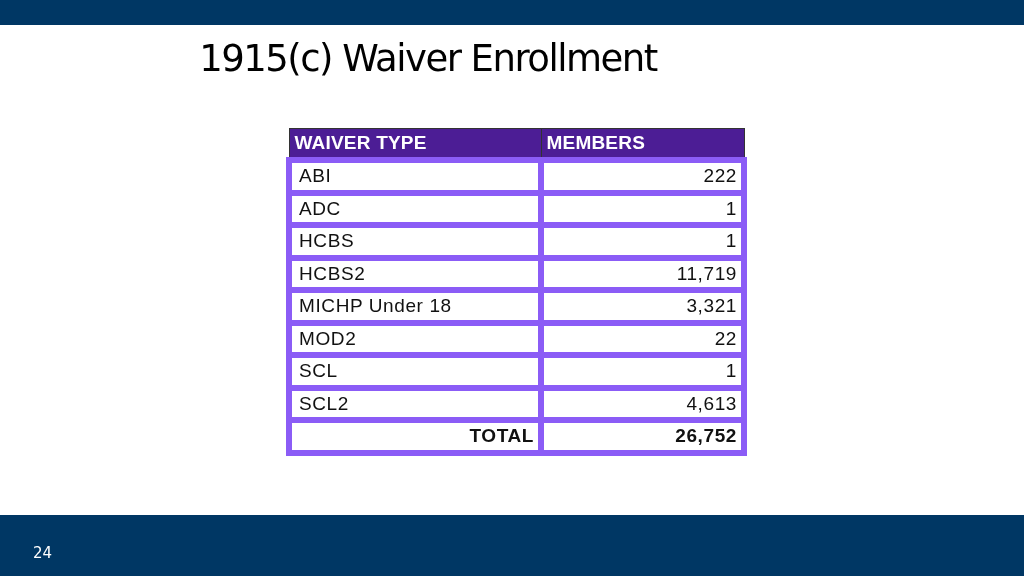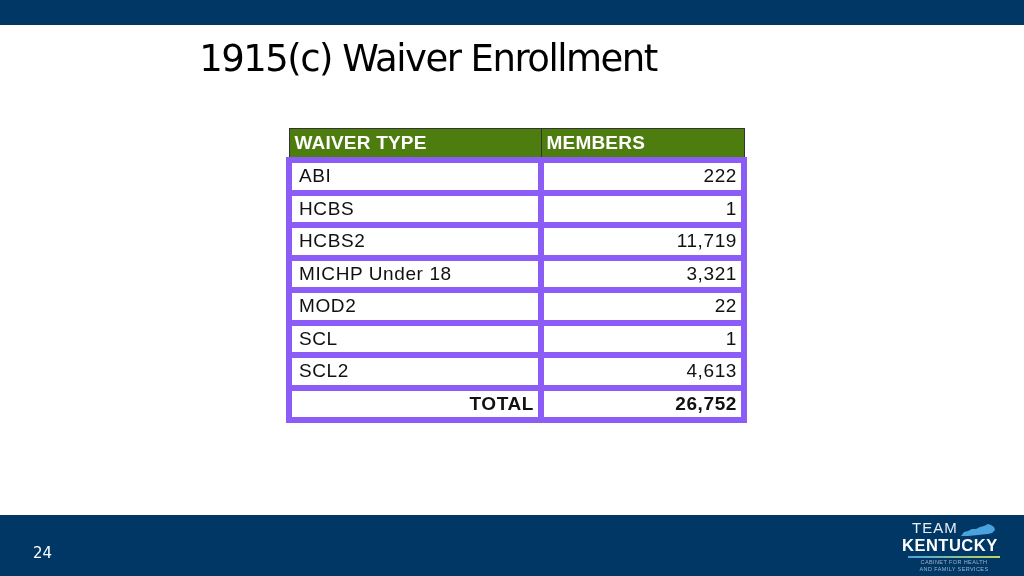--- a/index.html
+++ b/index.html
@@ -3,21 +3,21 @@
 <meta charset="utf-8">
 <style>
   html, body { margin: 0; padding: 0; }
   body { width: 1024px; height: 576px; position: relative; overflow: hidden; background: #ffffff; font-family: "Liberation Sans", sans-serif; }
   .top-bar { position: absolute; left: 0; top: 0; width: 1024px; height: 25px; background: #003764; }
   .title { position: absolute; left: 0; top: 34px; width: 856px; text-align: center; font-family: "DejaVu Sans", sans-serif; font-size: 37px; color: #000; letter-spacing: -1.5px; line-height: 50px; }
   .table-wrap { position: absolute; left: 286px; top: 128px; width: 455px; }
   table { border-collapse: collapse; width: 455px; table-layout: fixed; }
   col.c1 { width: 252px; }
   col.c2 { width: 203px; }
-  th { background: #4d7c0f; color: #ffffff; font-weight: bold; font-size: 19px; text-align: left; height: 28px; padding: 0 5px; border: 1px solid #333; letter-spacing: 0.2px; }
+  th { background: #4c1d95; color: #ffffff; font-weight: bold; font-size: 19px; text-align: left; height: 28px; padding: 0 5px; border: 1px solid #333; letter-spacing: 0.2px; }
   td { font-size: 19px; color: #111; height: 26.5px; padding: 0 4px 0 7px; border: 6px solid #8b5cf6; line-height: 26px; white-space: nowrap; letter-spacing: 0.6px; }
   td.num { text-align: right; }
   tr.total td { font-weight: bold; }
   tr.total td.lbl { text-align: right; }
   .footer { position: absolute; left: 0; top: 515px; width: 1024px; height: 61px; background: #003764; }
   .page-num { position: absolute; left: 33px; top: 29px; color: #ffffff; font-family: "DejaVu Sans", sans-serif; font-size: 15px; }
   .logo { position: absolute; left: 898px; top: 4px; width: 110px; height: 54px; color: #ffffff; }
   .logo-team { position: absolute; left: 14px; top: 0px; font-size: 15px; letter-spacing: 1px; font-weight: 300; color: #e8eef5; }
   .logo-ky { position: absolute; left: 4px; top: 17px; font-size: 16.5px; font-weight: bold; letter-spacing: 0.5px; }
   .logo-line { position: absolute; left: 10px; top: 37px; width: 92px; height: 2px; background: linear-gradient(to right, #4aa3df, #c8d45a); }
@@ -42,20 +42,24 @@
         <th>WAIVER TYPE</th>
         <th>MEMBERS</th>
       </tr>
     </thead>
     <tbody>
       <tr>
           <td>ABI</td>
           <td class="num">222</td>
         </tr>
       <tr>
+          <td>ADC</td>
+          <td class="num">1</td>
+        </tr>
+      <tr>
           <td>HCBS</td>
           <td class="num">1</td>
         </tr>
       <tr>
           <td>HCBS2</td>
           <td class="num">11,719</td>
         </tr>
       <tr>
           <td>MICHP Under 18</td>
           <td class="num">3,321</td>
@@ -75,25 +79,13 @@
       <tr class="total">
           <td class="lbl">TOTAL</td>
           <td class="num">26,752</td>
         </tr>
     </tbody>
   </table>
 </div>
 
 <div class="footer">
   <div class="page-num">24</div>
-  <div class="logo">
-    <span class="logo-team">TEAM</span>
-    <svg class="state-icon" width="36" height="14" viewBox="0 0 36 14">
-      <path d="M1 13 L4 9 L8 8 L12 6 L16 6 L20 4 L24 3 L28 1 L31 2 L34 4 L35 7 L32 10 L28 11 L18 12 L8 13 Z" fill="#4aa3df"></path>
-    </svg>
-    <span class="logo-ky">KENTUCKY</span>
-    <div class="logo-line"></div>
-    <div class="logo-sub">
-      <div>CABINET FOR HEALTH</div>
-      <div>AND FAMILY SERVICES</div>
-    </div>
-  </div>
 </div>
 
 </body></html>

